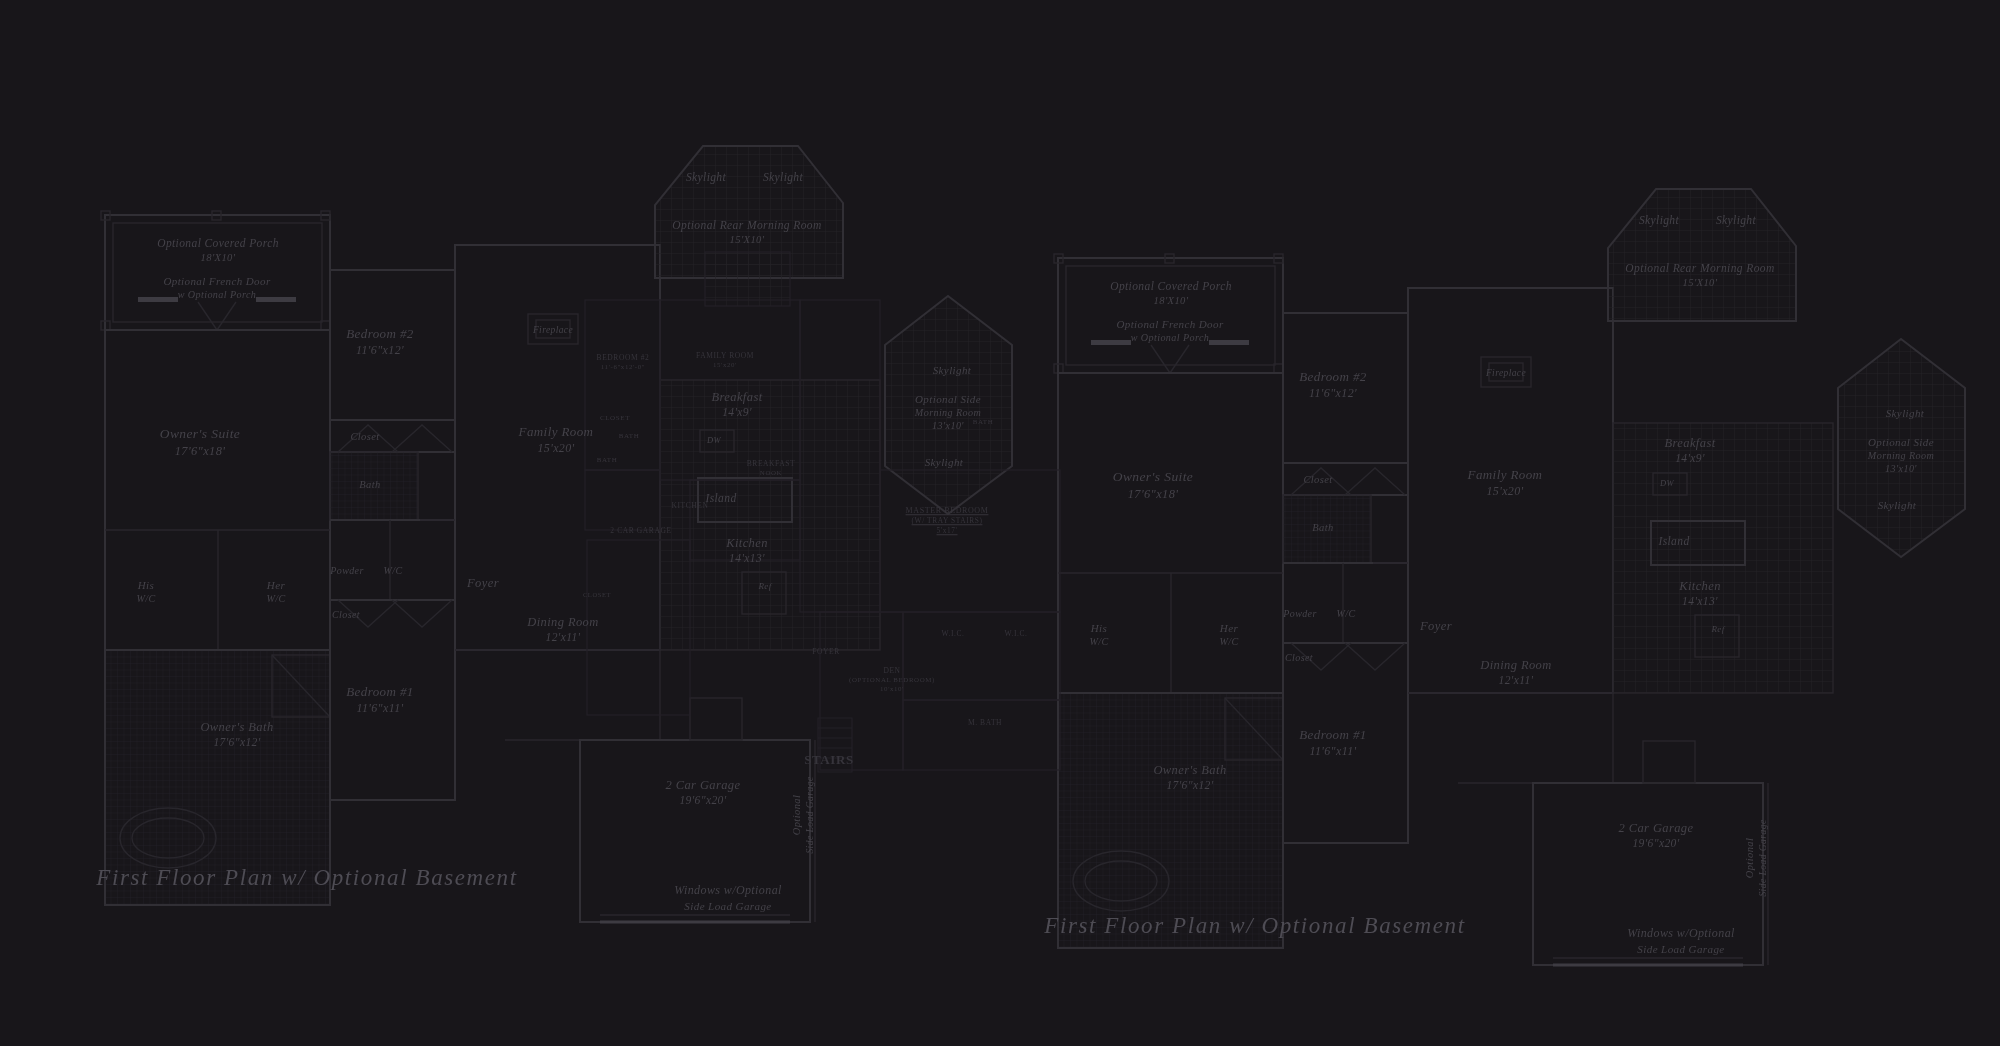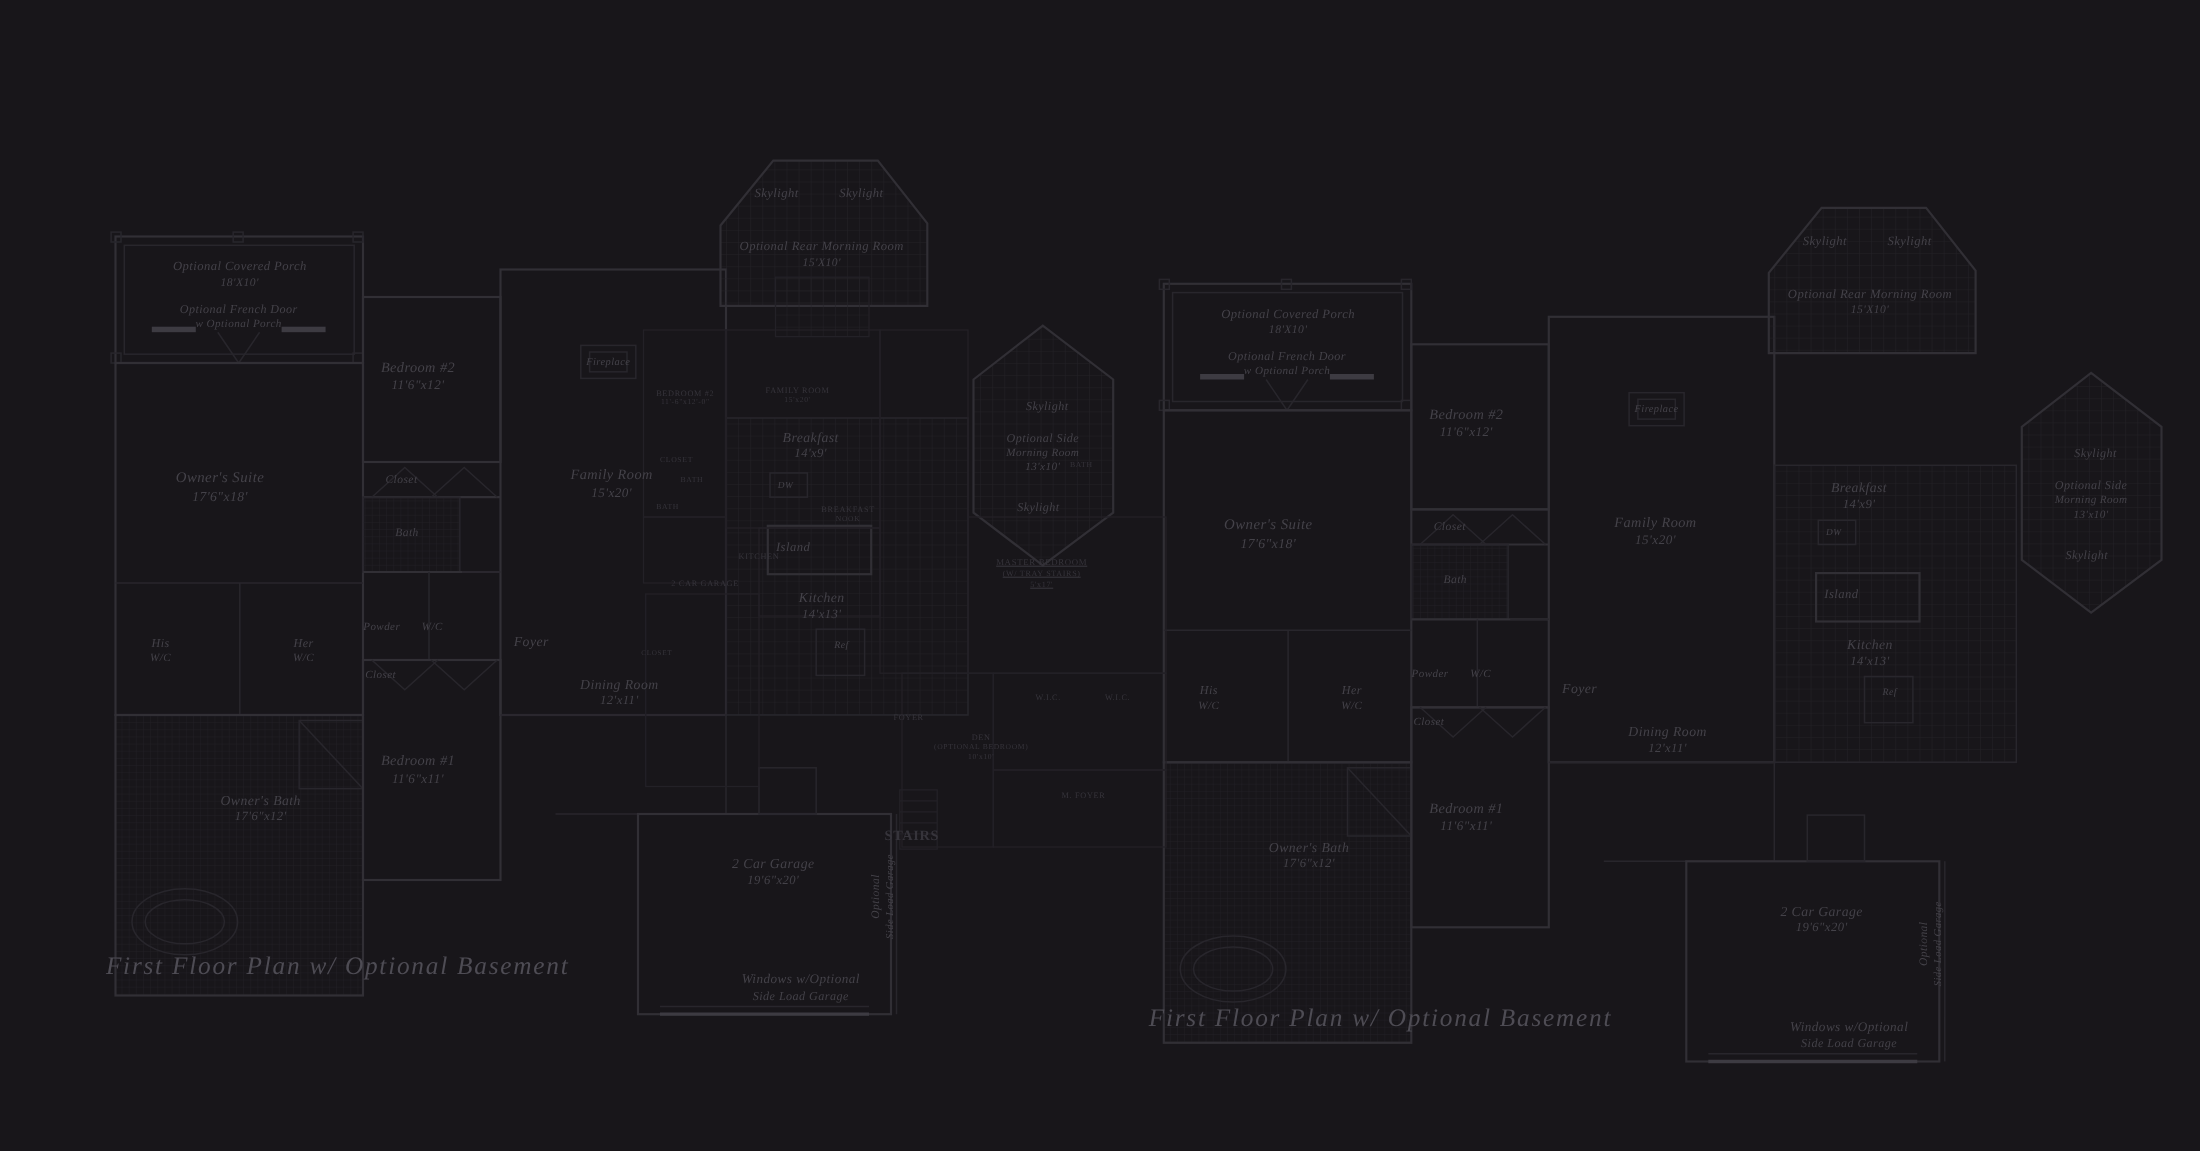--- a/index.html
+++ b/index.html
@@ -269,21 +269,21 @@
       <div class="label caps" style="left: 983px; top: 423px; font-size: 7px; transform: translate(-50%, -50%);">
         <span>BATH</span>
       </div>
       <div class="label caps" style="left: 953px; top: 634px; font-size: 7.5px; transform: translate(-50%, -50%);">
         <span>W.I.C.</span>
       </div>
       <div class="label caps" style="left: 1016px; top: 634px; font-size: 7.5px; transform: translate(-50%, -50%);">
         <span>W.I.C.</span>
       </div>
       <div class="label caps" style="left: 985px; top: 723px; font-size: 7.5px; transform: translate(-50%, -50%);">
-        <span>M. FOYER</span>
+        <span>M. BATH</span>
       </div>
       <div class="label caps" style="left: 892px; top: 680px; font-size: 7.5px; transform: translate(-50%, -50%);">
         <span>DEN</span>
         <span>(OPTIONAL BEDROOM)</span>
         <span>10'x10'</span>
       </div>
       <div class="label caps" style="left: 826px; top: 652px; font-size: 7.5px; transform: translate(-50%, -50%);">
         <span>FOYER</span>
       </div>
       <div class="label caps" style="left: 829px; top: 760px; font-size: 13px; transform: translate(-50%, -50%); font-weight: bold;">

